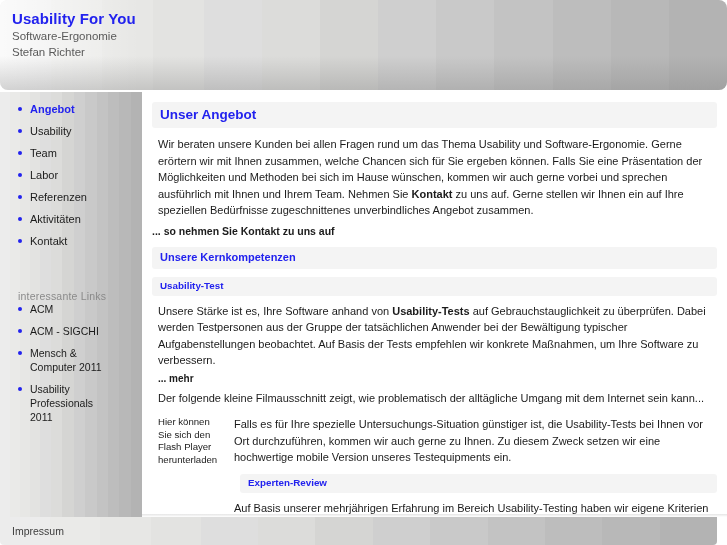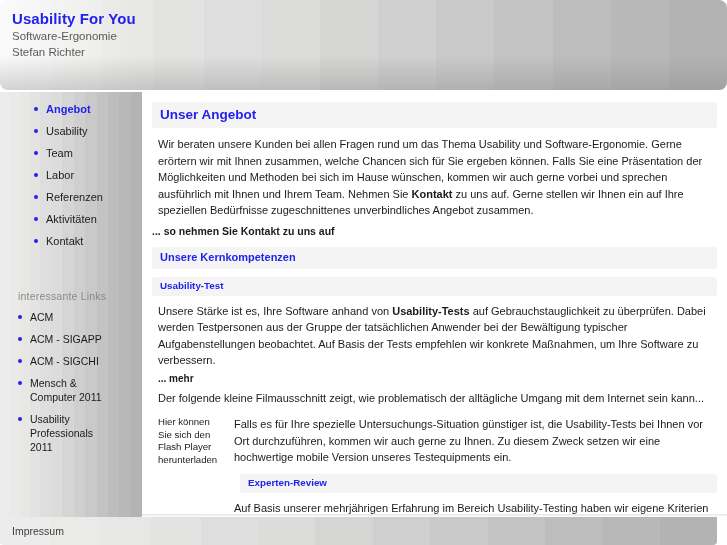--- a/index.html
+++ b/index.html
@@ -100,21 +100,21 @@
     height: 425px;
   }
   .sidebar {
     position: absolute;
     left: 0; top: 0;
     width: 142px;
     height: 425px;
   }
   .nav {
     position: absolute;
-    left: 16px; top: 10px;
+    left: 0; top: 10px;
     width: 142px;
   }
   .nav-item {
     position: relative;
     padding: 0 6px 0 30px;
     margin-bottom: 8px;
     font-size: 11px;
     line-height: 14px;
     color: #1b1b1b;
     cursor: pointer;
@@ -137,21 +137,21 @@
   .links-title {
     position: absolute;
     left: 18px;
     top: 198px;
     font-size: 10.5px;
     color: #8a8a8a;
     letter-spacing: 0.2px;
   }
   .links {
     position: absolute;
-    left: 0; top: 218px;
+    left: 0; top: 210px;
     width: 118px;
   }
   .link-item {
     position: relative;
     padding: 0 8px 0 30px;
     margin-bottom: 8px;
     font-size: 10.5px;
     line-height: 14px;
     color: #1b1b1b;
     cursor: pointer;
@@ -346,23 +346,20 @@
         </div>
       </nav>
 
       <div class="links-title">interessante Links</div>
 
       <div class="links">
         <div class="link-item">
           <span>ACM</span>
         </div>
         <div class="link-item">
-          <span>ACM - SIGAPP</span>
-        </div>
-        <div class="link-item">
           <span>ACM - SIGCHI</span>
         </div>
         <div class="link-item">
           <span>Mensch &amp; Computer 2011</span>
         </div>
         <div class="link-item">
           <span>Usability Professionals 2011</span>
         </div>
       </div>
 

